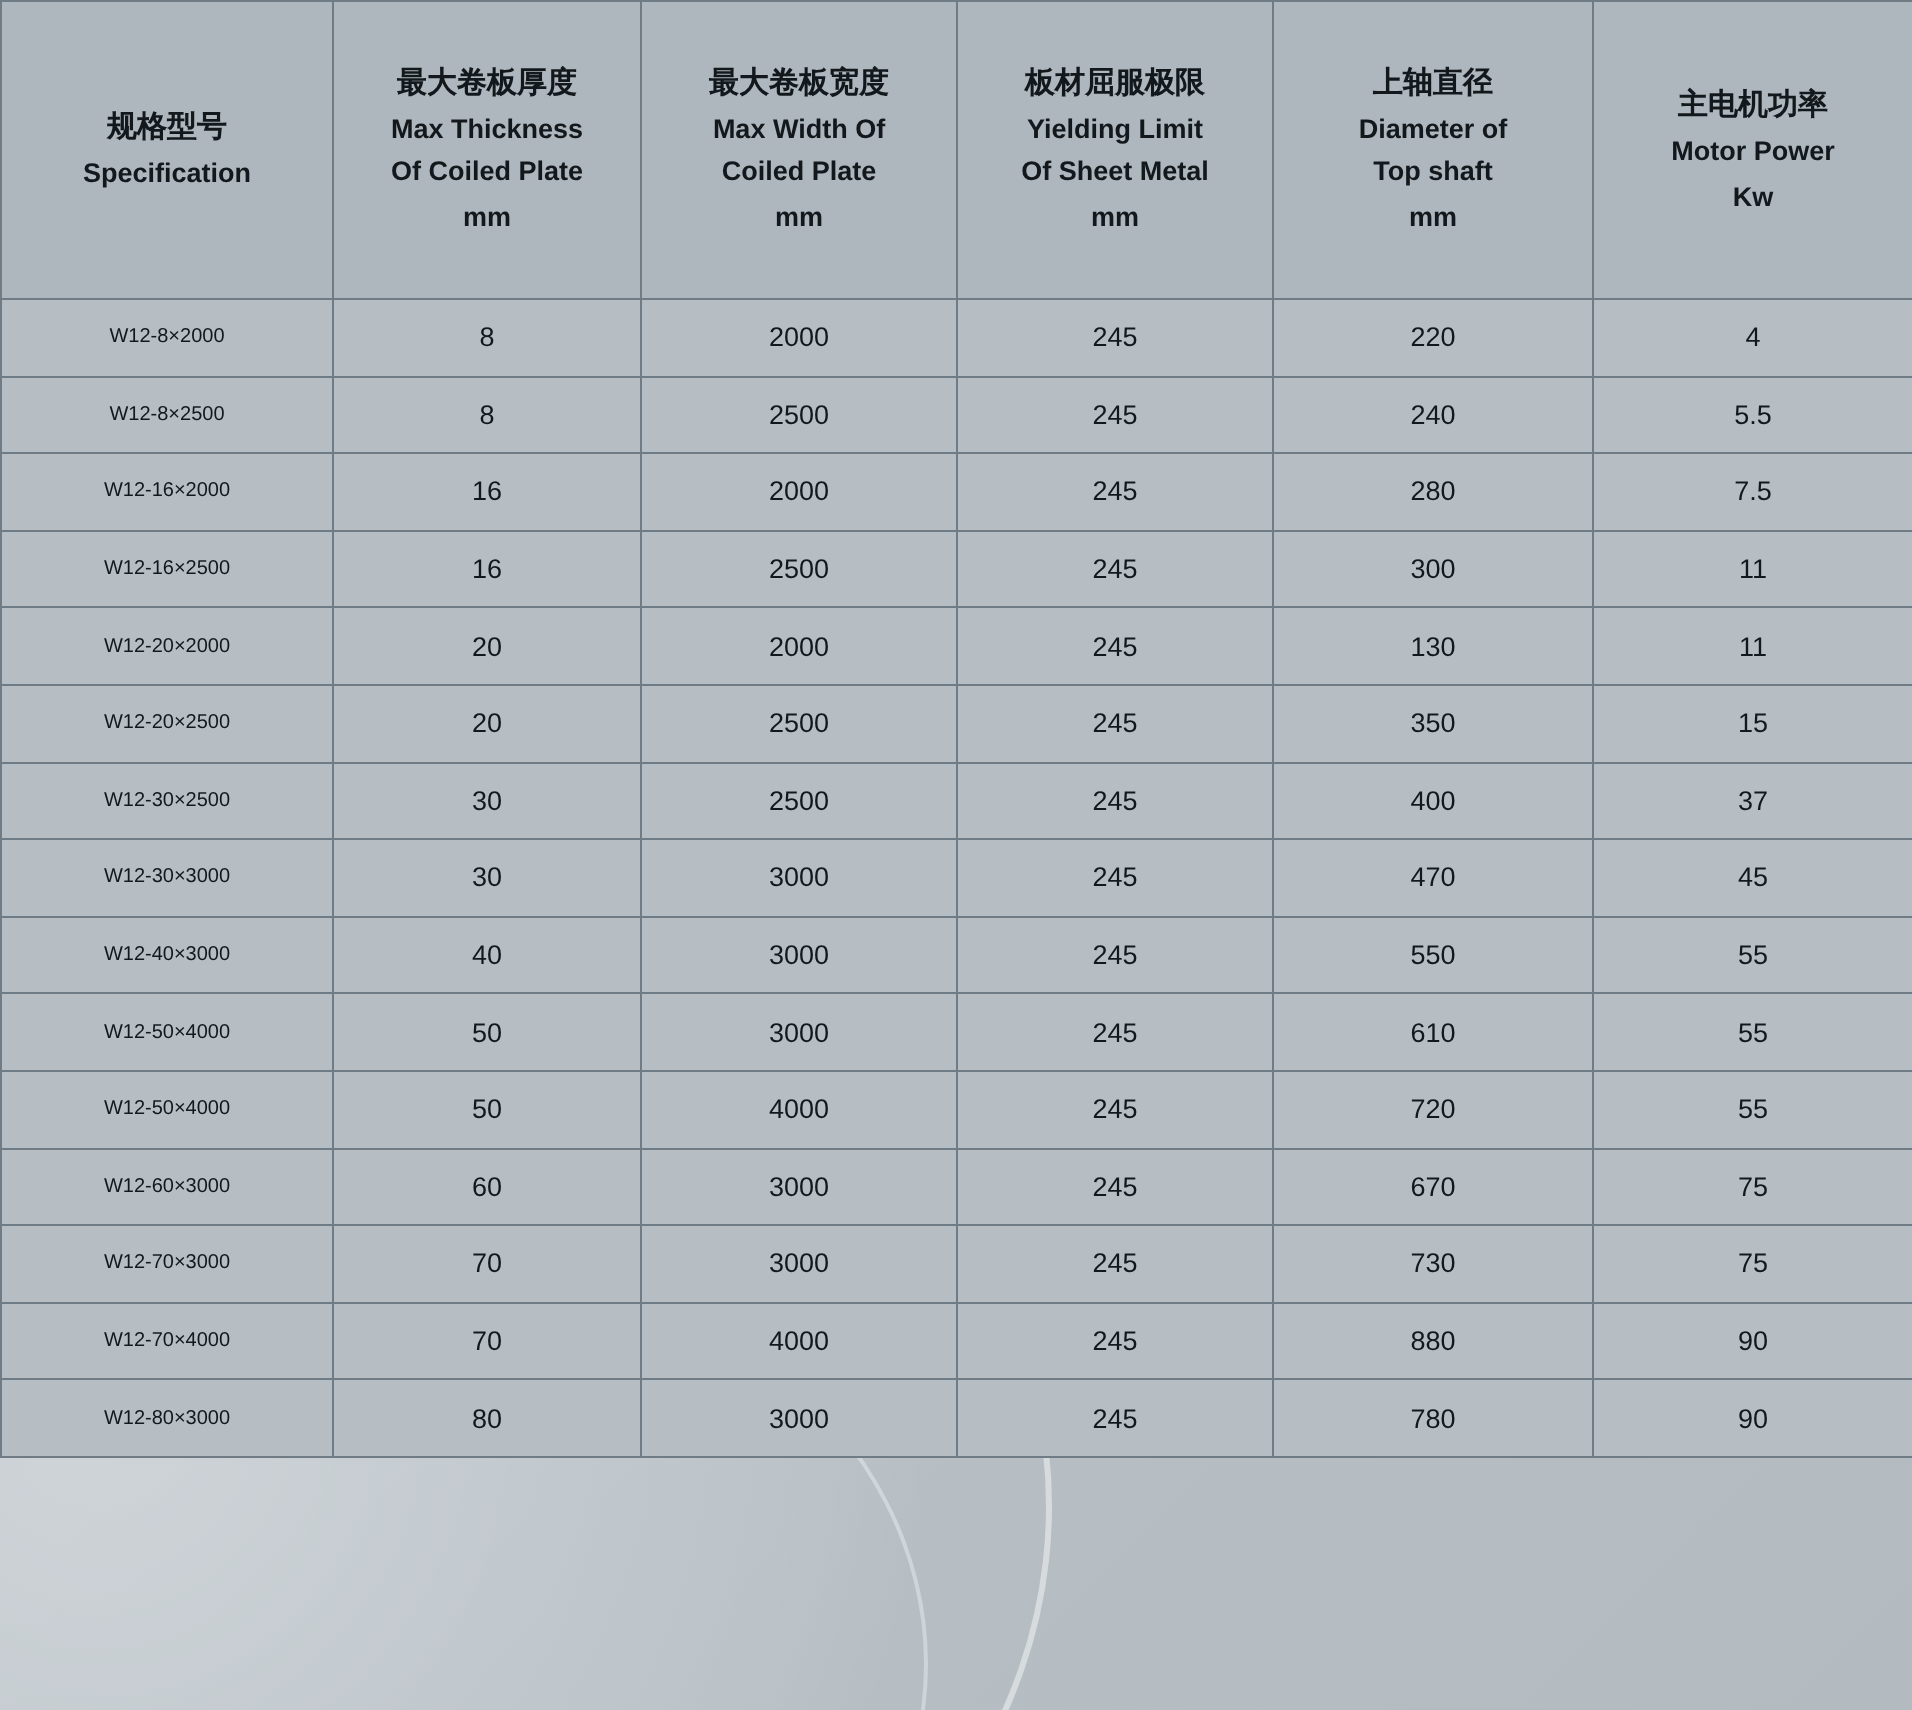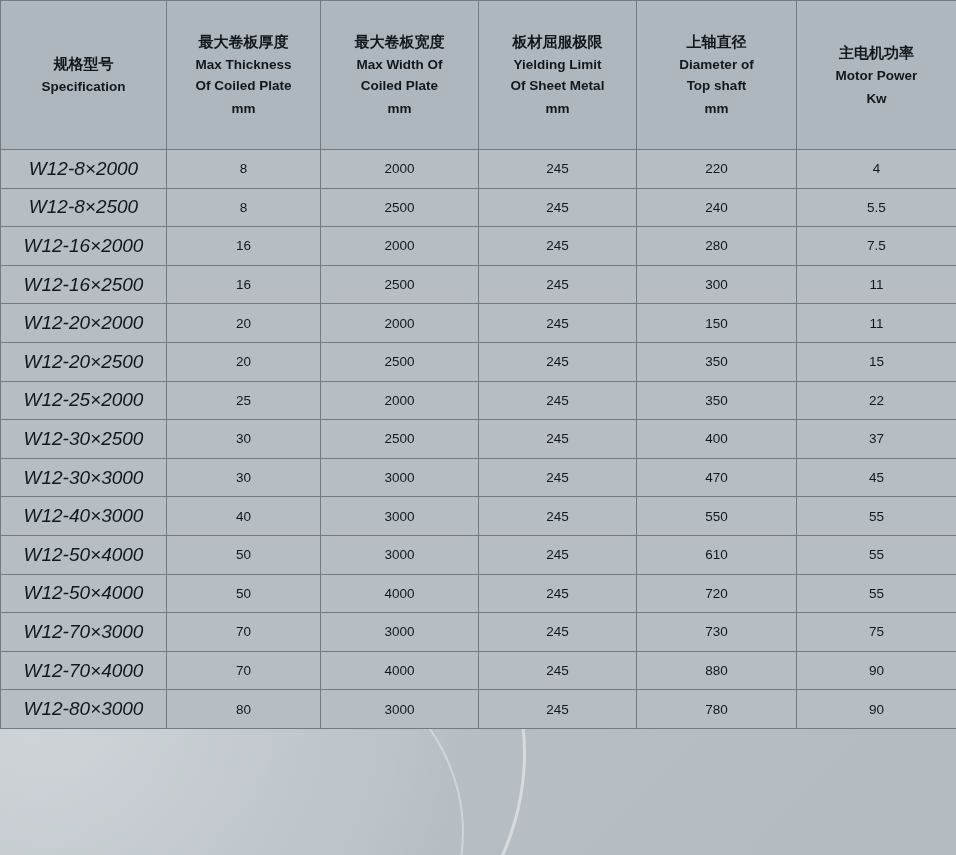--- a/index.html
+++ b/index.html
@@ -89,22 +89,21 @@
     font-weight: bold;
     margin-top: 2px;
   }
   tbody td {
     height: 33.6px;
     font-size: 13.5px;
     background: #b6bec4;
     padding: 2px 4px;
   }
   tbody td.spec-cell {
-    font-size: 19px;
-    font-style: italic;
+    font-size: 10px;
   }
   
   col.c0 { width: 166px; }
   col.c1 { width: 154px; }
   col.c2 { width: 158px; }
   col.c3 { width: 158px; }
   col.c4 { width: 160px; }
   col.c5 { width: 160px; }
 </style>
 </head>
@@ -192,38 +191,30 @@
           <td>2500</td>
           <td>245</td>
           <td>300</td>
           <td>11</td>
         </tr>
         <tr>
           <td class="spec-cell">W12-20×2000</td>
           <td>20</td>
           <td>2000</td>
           <td>245</td>
-          <td>150</td>
+          <td>130</td>
           <td>11</td>
         </tr>
         <tr>
           <td class="spec-cell">W12-20×2500</td>
           <td>20</td>
           <td>2500</td>
           <td>245</td>
           <td>350</td>
           <td>15</td>
-        </tr>
-        <tr>
-          <td class="spec-cell">W12-25×2000</td>
-          <td>25</td>
-          <td>2000</td>
-          <td>245</td>
-          <td>350</td>
-          <td>22</td>
         </tr>
         <tr>
           <td class="spec-cell">W12-30×2500</td>
           <td>30</td>
           <td>2500</td>
           <td>245</td>
           <td>400</td>
           <td>37</td>
         </tr>
         <tr>
@@ -252,20 +243,28 @@
         </tr>
         <tr>
           <td class="spec-cell">W12-50×4000</td>
           <td>50</td>
           <td>4000</td>
           <td>245</td>
           <td>720</td>
           <td>55</td>
         </tr>
         <tr>
+          <td class="spec-cell">W12-60×3000</td>
+          <td>60</td>
+          <td>3000</td>
+          <td>245</td>
+          <td>670</td>
+          <td>75</td>
+        </tr>
+        <tr>
           <td class="spec-cell">W12-70×3000</td>
           <td>70</td>
           <td>3000</td>
           <td>245</td>
           <td>730</td>
           <td>75</td>
         </tr>
         <tr>
           <td class="spec-cell">W12-70×4000</td>
           <td>70</td>

